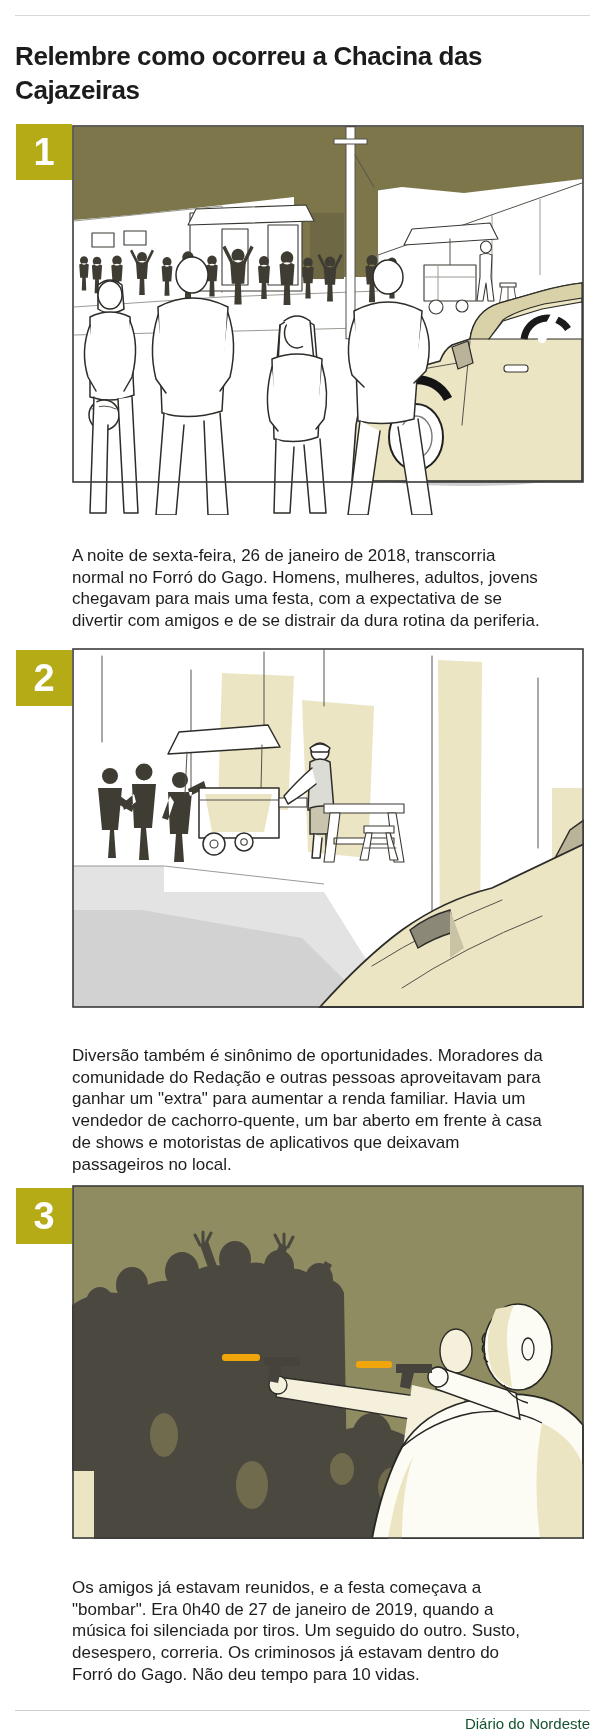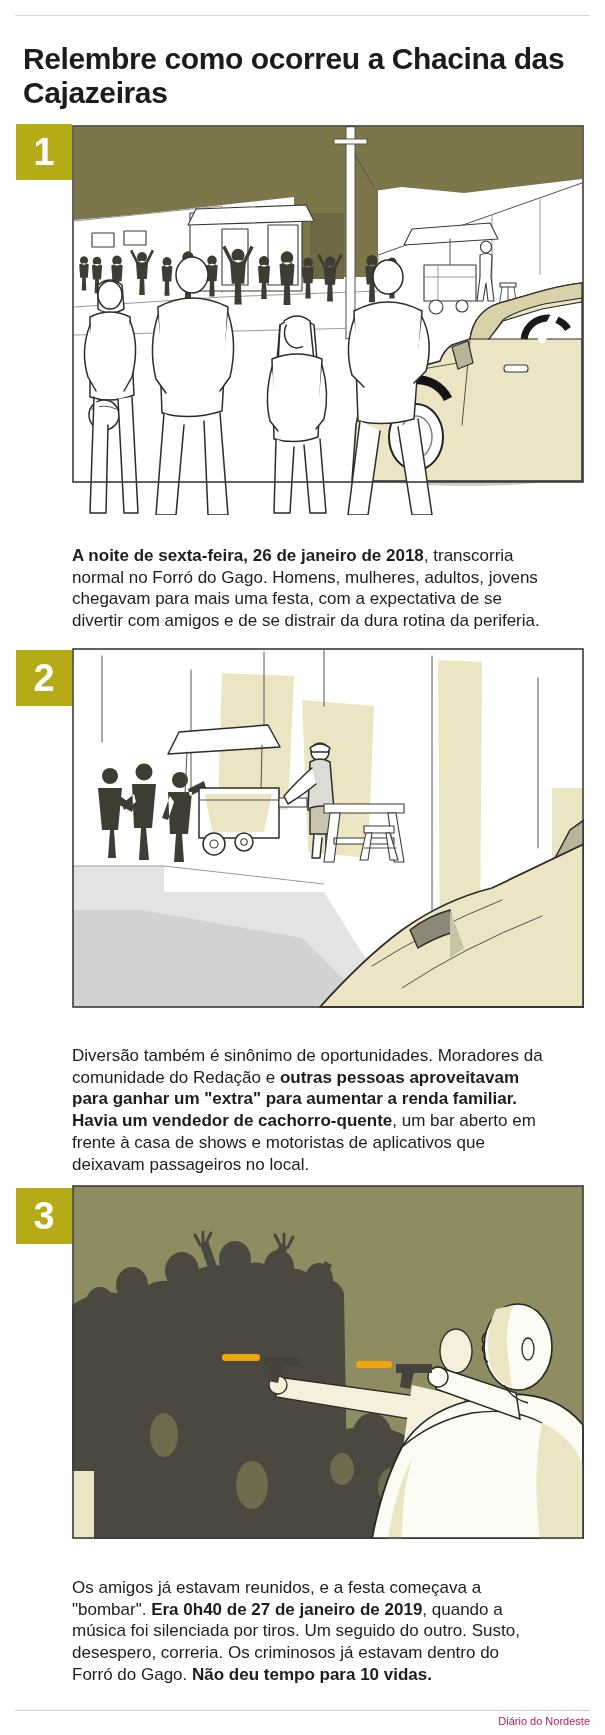--- a/index.html
+++ b/index.html
@@ -5,36 +5,36 @@
   html,body{margin:0;padding:0;background:#fff;}
   .page{
     position:relative;width:605px;height:1735px;margin:0 auto;
     background:#fff;overflow:hidden;
     font-family:"Liberation Sans","DejaVu Sans",sans-serif;
     color:#1d1d1d;
   }
   .toprule{position:absolute;left:15px;top:15px;width:575px;height:0;border-top:1px solid #d8d8d8;}
   .title{
     position:absolute;left:15px;top:22px;width:545px;
-    font-size:30px;line-height:34px;font-weight:bold;color:#1c1c1c;letter-spacing:-.4px;margin-left:8px;
+    font-size:26px;line-height:34px;font-weight:bold;color:#1c1c1c;letter-spacing:-.4px;
   }
   .badge{
     position:absolute;left:16px;width:56px;height:56px;
     background:#b5ab16;color:#fff;font-weight:bold;font-size:38px;
     display:flex;align-items:center;justify-content:center;
   }
   .panel{position:absolute;left:72px;width:512px;}
   .cap{
     position:absolute;left:72px;width:472px;
     font-size:17px;line-height:21.7px;color:#1d1d1d;
   }
-  .cap .b{font-weight:bold;}
+  .cap .b{font-weight:normal;}
   .footer-rule{position:absolute;left:15px;top:1710px;width:575px;height:0;border-top:1px solid #cfcfcf;}
   .src{position:absolute;left:15px;top:1715px;font-size:13.5px;color:#565656;margin-top:20px;}
-  .credit{position:absolute;right:15px;top:1715px;font-size:11px;color:#be185d;}
+  .credit{position:absolute;right:15px;top:1715px;font-size:15px;color:#14532d;}
 
   
   .o{fill:#fff;stroke:#2e2c28;stroke-width:1.5;stroke-linejoin:round;stroke-linecap:round}
   .o2{fill:#fff;stroke:#3a3833;stroke-width:1.1;stroke-linejoin:round;stroke-linecap:round}
   .ln{stroke:#55524a;stroke-width:1;fill:none;stroke-linecap:round}
   .lnl{stroke:#9a9a94;stroke-width:1;fill:none}
   .sil{fill:#3f3c33}
   .sil3{fill:#4b4840}
   .cream{fill:#ebe5c4}
   .sky{fill:#7c764a}

